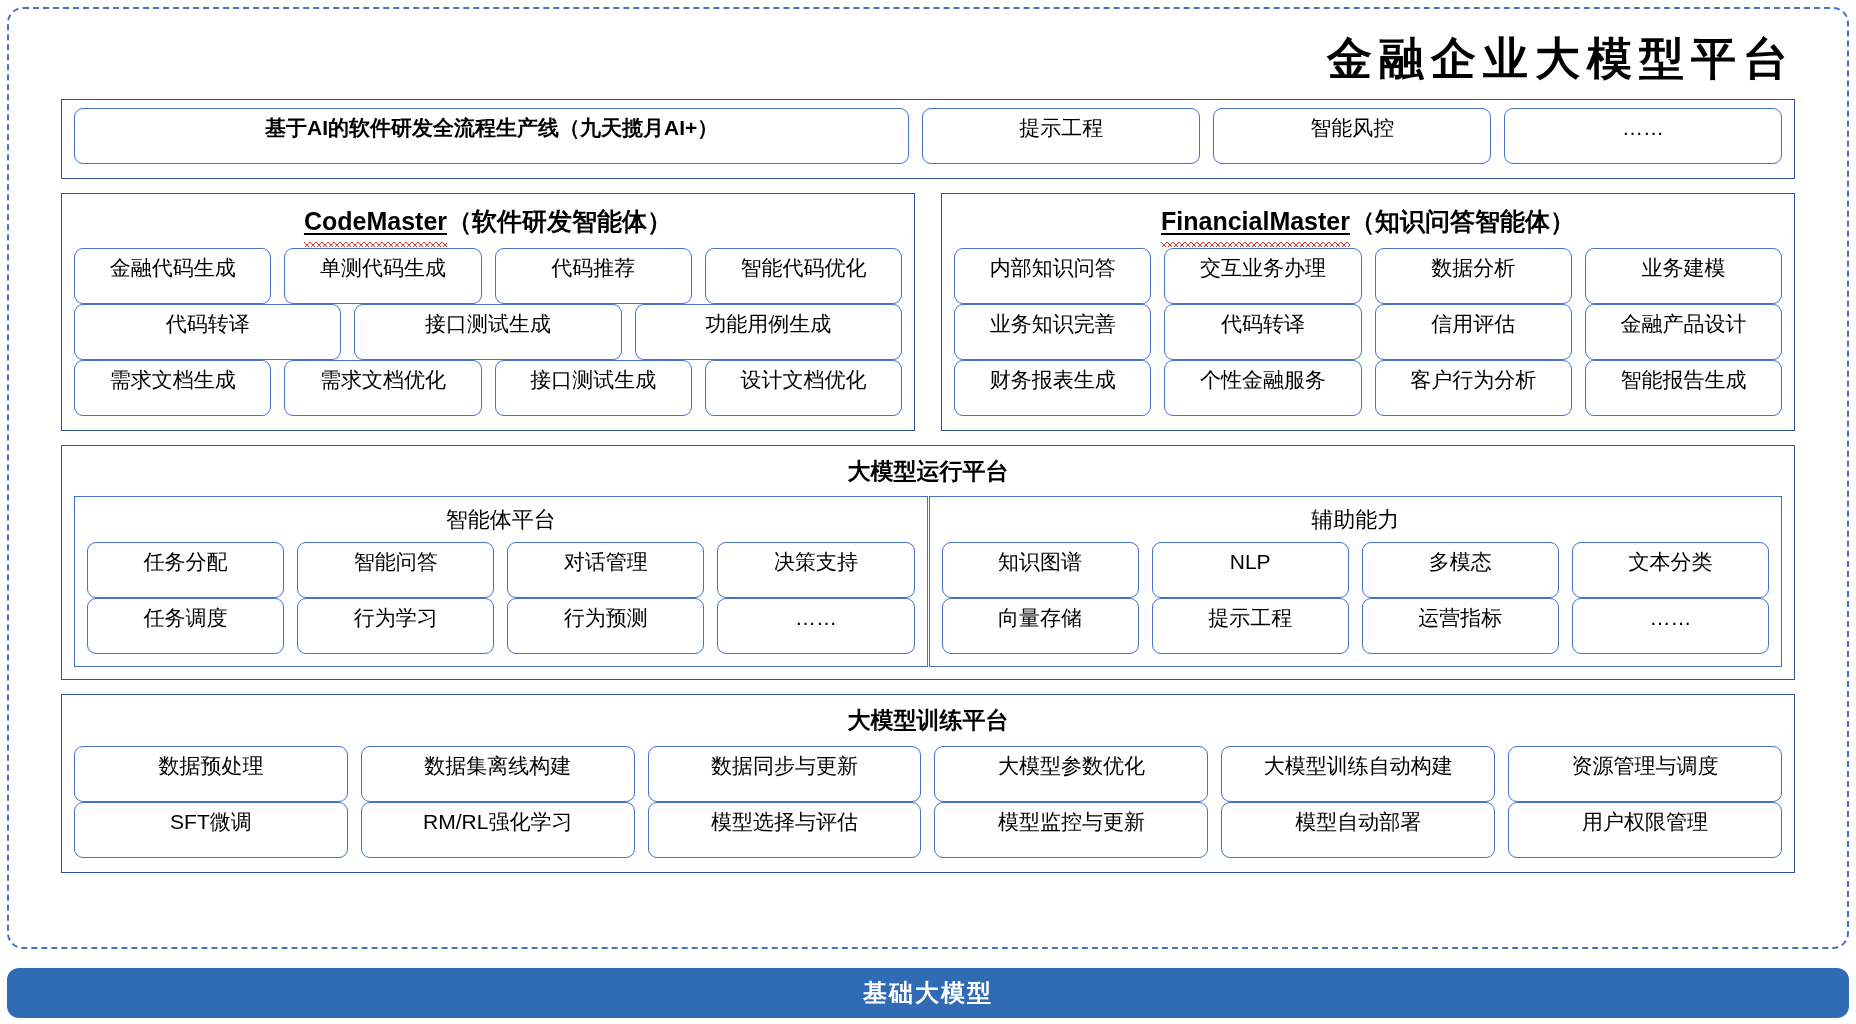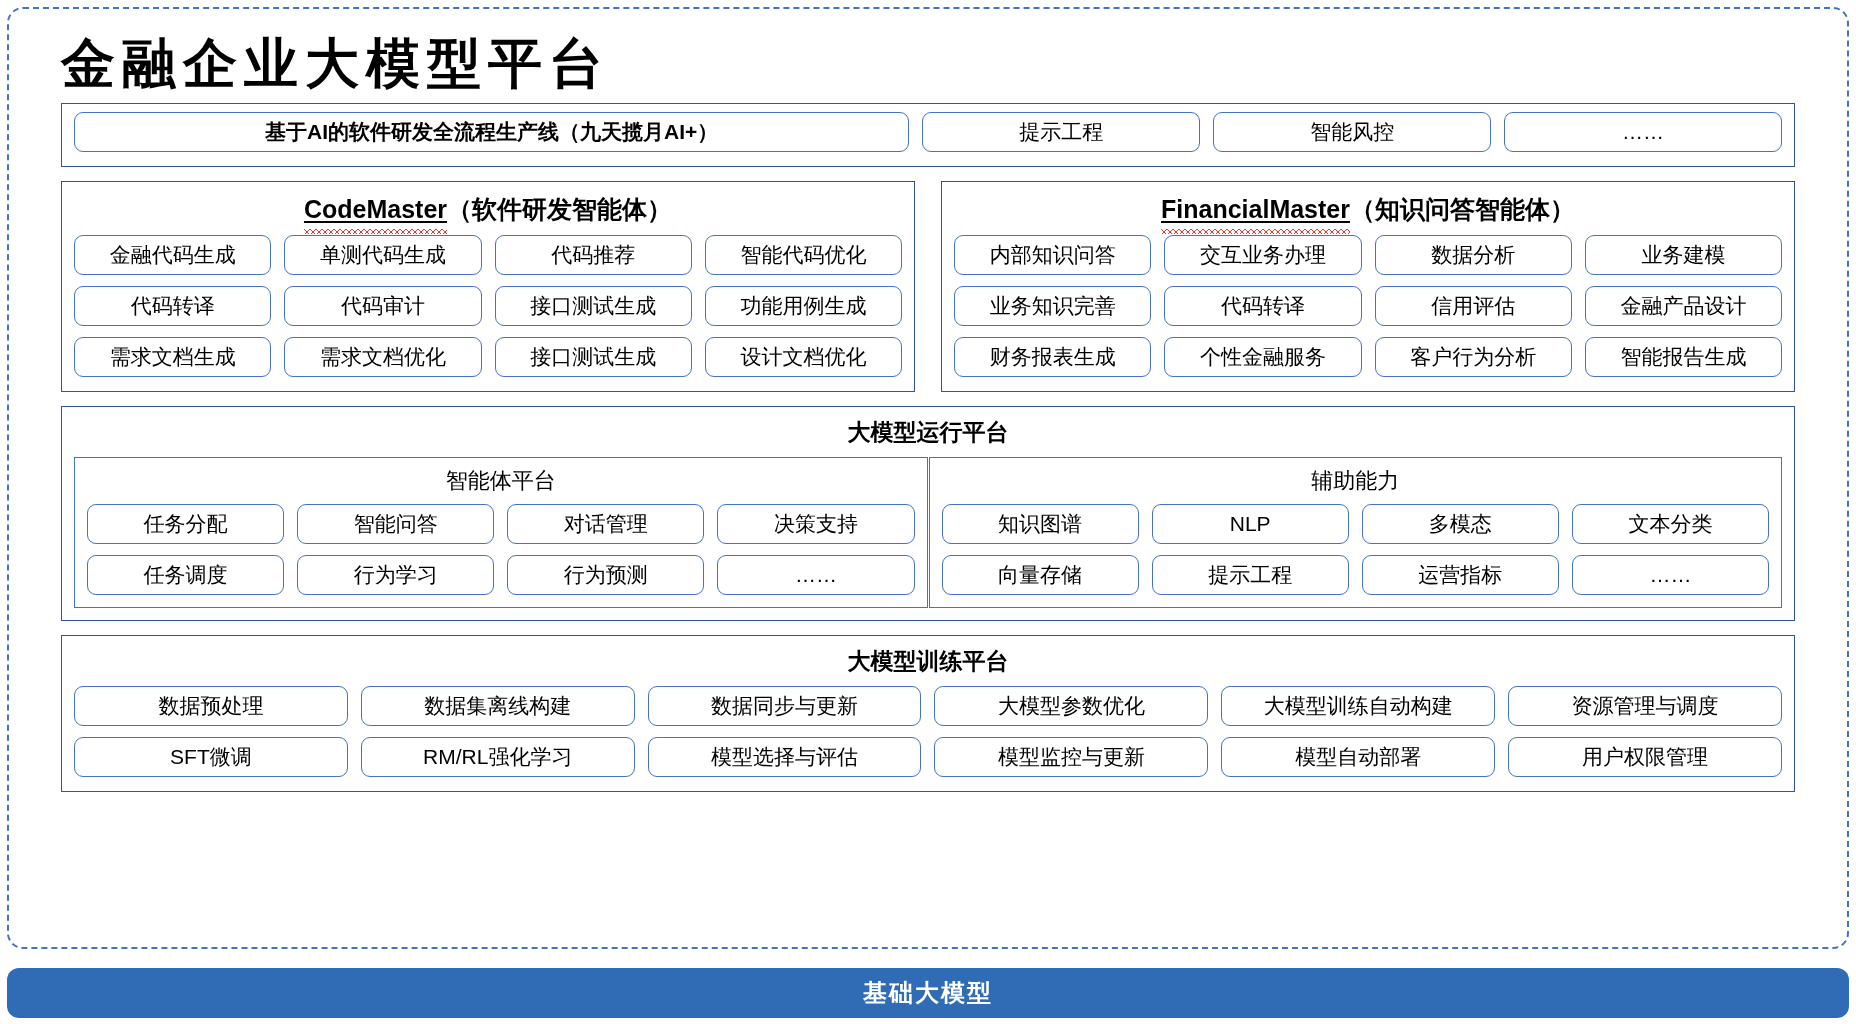--- a/index.html
+++ b/index.html
@@ -23,28 +23,28 @@
 
   .inner{
     position:absolute;
     left:7px;top:7px;
     width:1842px;height:942px;
     box-sizing:border-box;
     padding:10px 54px 0 54px;
   }
 
   .main-title{
-    text-align:left;
+    text-align:right;
     font-family:"Liberation Serif","DejaVu Serif",serif;
-    font-size:54px;
+    font-size:45px;
     font-weight:700;
     letter-spacing:7px;
     color:#000000;
     line-height:1.25;
-    margin:14px 0 4px 0;
+    margin:14px 0 12px 0;
     white-space:nowrap;
   }
 
   
   .panel{
     box-sizing:border-box;
     border:1.6px solid #2f5597;
     background:#ffffff;
     padding:8px 12px 12px 12px;
     margin-bottom:14px;
@@ -60,36 +60,35 @@
   }
   .panel-title.sub{
     font-weight:normal;
     font-size:22px;
     margin:2px 0 8px 0;
   }
 
   .row{
     display:flex;
     gap:13px;
-    margin-bottom:11px;
   }
   .row:last-child{margin-bottom:2px;}
 
   .chip{
     box-sizing:border-box;
     flex:1 1 0;
     min-width:0;
     border:1.3px solid #4472c4;
     border-radius:9px;
     background:#ffffff;
     text-align:center;
     font-size:21px;
     color:#000;
     line-height:38px;
-    height:40px;
+    height:56px;
     white-space:nowrap;
     overflow:hidden;
   }
   .chip.wide{flex:3.02 1 0;font-weight:bold;font-size:21px;}
 
   
   .agents{
     display:flex;
     gap:26px;
     margin-bottom:14px;
@@ -184,21 +183,20 @@
         <div class="agent-title"><span class="spell">CodeMaster</span><span>（软件研发智能体）</span></div>
 
         <div class="row">
           <div class="chip">金融代码生成</div>
           <div class="chip">单测代码生成</div>
           <div class="chip">代码推荐</div>
           <div class="chip">智能代码优化</div>
         </div>
         <div class="row">
           <div class="chip">代码转译</div>
-          <div class="chip">代码审计</div>
           <div class="chip">接口测试生成</div>
           <div class="chip">功能用例生成</div>
         </div>
         <div class="row">
           <div class="chip">需求文档生成</div>
           <div class="chip">需求文档优化</div>
           <div class="chip">接口测试生成</div>
           <div class="chip">设计文档优化</div>
         </div>
       </div>

